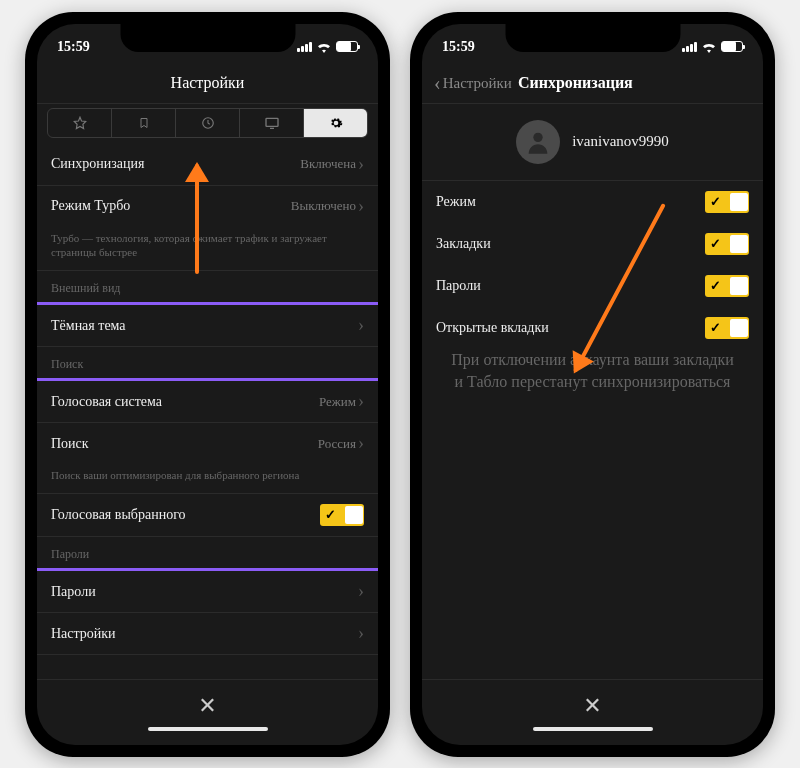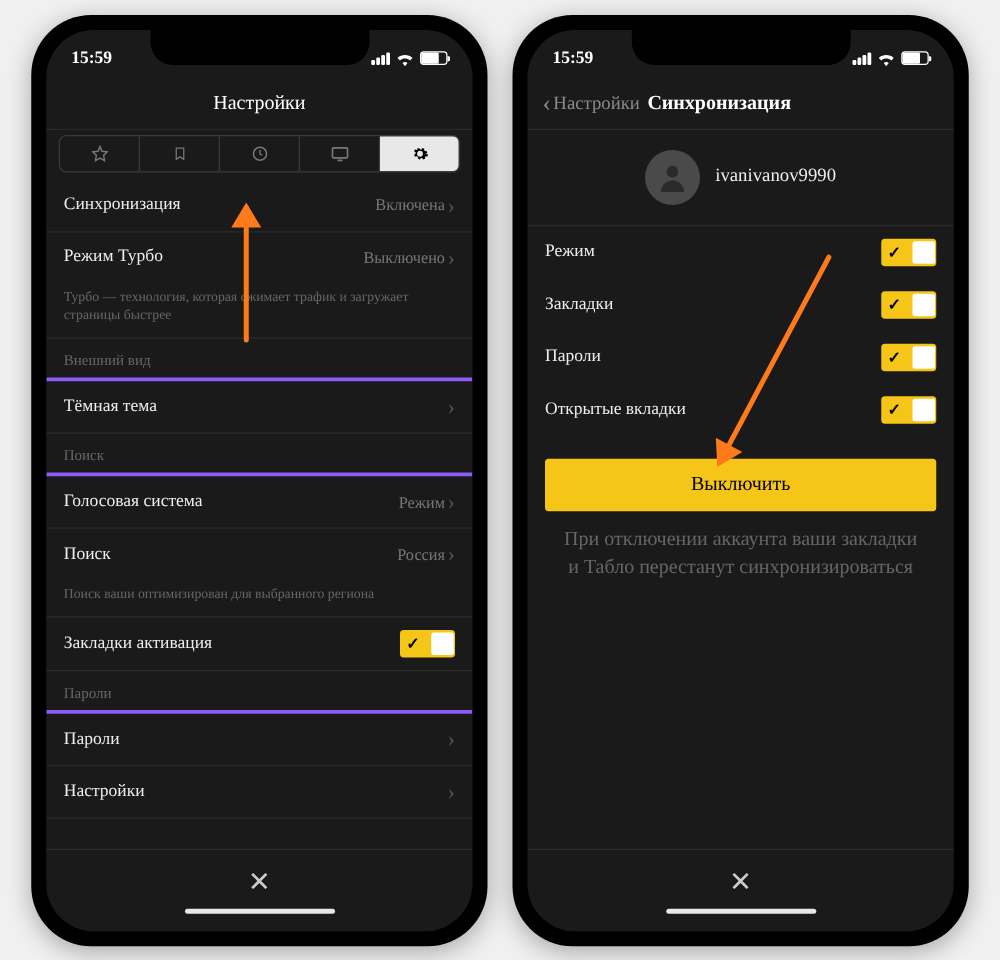--- a/index.html
+++ b/index.html
@@ -275,21 +275,21 @@
       </div>
       <div class="row" style="border-bottom:none">
         <span>Поиск</span>
         <span class="right">
             <span>Россия</span>
             <span class="chevron">›</span>
           </span>
       </div>
       <div class="desc">Поиск ваши оптимизирован для выбранного региона</div>
       <div class="row">
-        <span>Закладки активация</span>
+        <span>Голосовая выбранного</span>
         <div class="toggle">
             <span class="check">✓</span>
             <span class="knob"></span>
           </div>
       </div>
       <div class="section-h">Пароли</div>
       <div class="row">
         <span>Пароли</span>
         <span class="right">
             <span class="chevron">›</span>
@@ -369,23 +369,20 @@
             <span class="knob"></span>
           </div>
       </div>
       <div class="sync-row">
         <span>Открытые вкладки</span>
         <div class="toggle">
             <span class="check">✓</span>
             <span class="knob"></span>
           </div>
       </div>
-      <div class="big-btn">
-          <span>Выключить</span>
-        </div>
       <div class="note">При отключении аккаунта ваши закладки и Табло перестанут синхронизироваться</div>
 
       <div class="arrow2" style="left:240px; top:100px; height:190px; transform: rotate(28deg);"></div>
     </div>
     <div class="bottom-bar">
       <span class="close-x">✕</span>
       <div class="home-ind"></div>
     </div>
   </div>
 </div>

